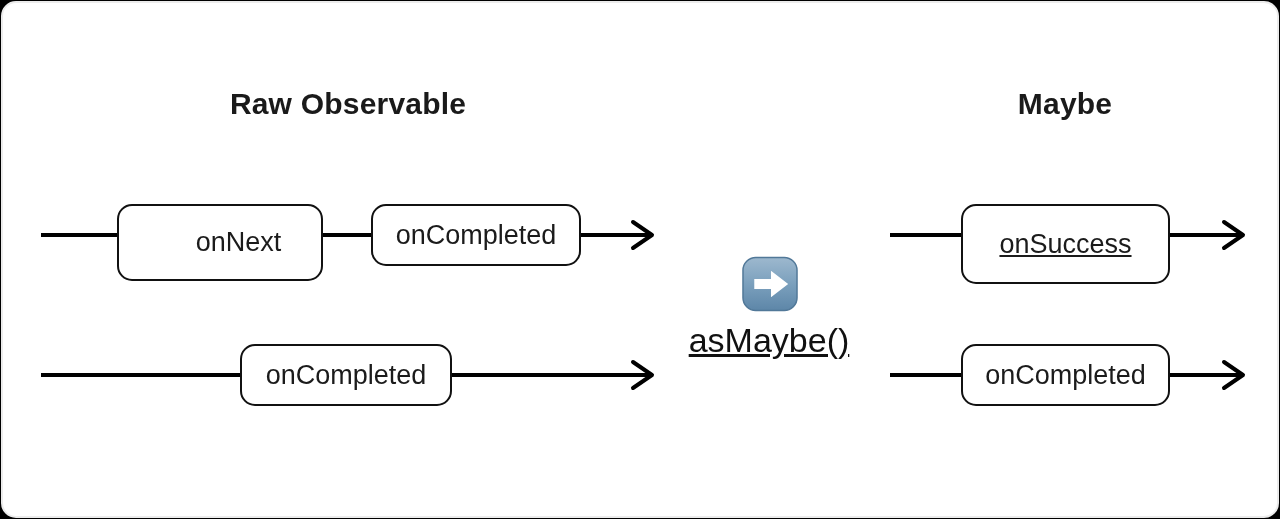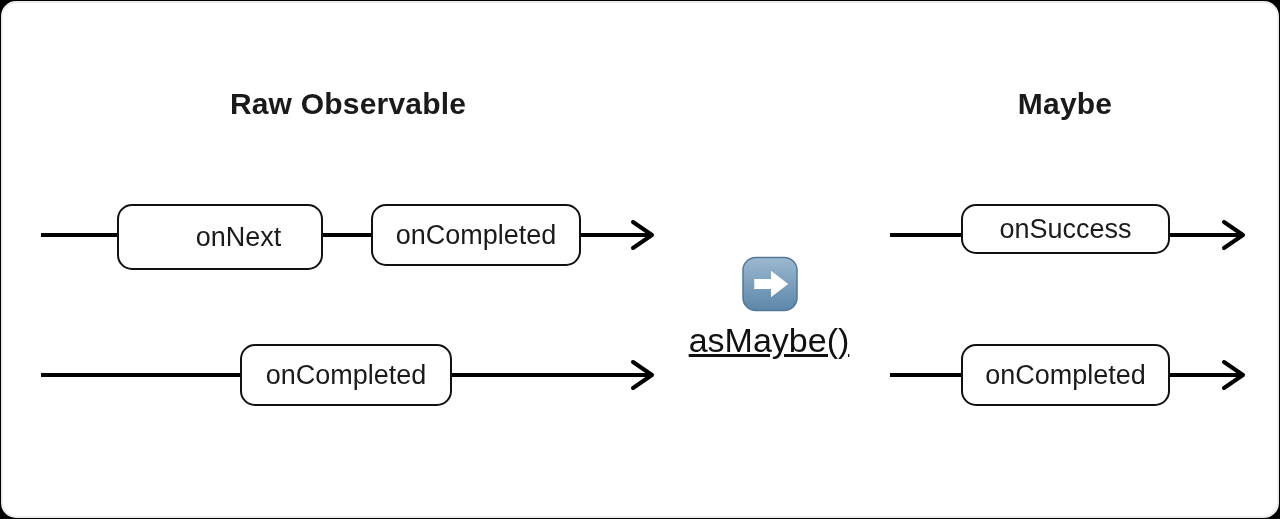--- a/index.html
+++ b/index.html
@@ -50,24 +50,24 @@
     box-sizing: border-box;
     background: #ffffff;
     border: 2.5px solid #111111;
     border-radius: 15px;
     display: flex;
     align-items: center;
     justify-content: center;
     font-size: 27px;
     color: #1b1b1b;
   }
-  .box-onnext        { left: 114px; top: 201px; width: 206px; height: 66px; padding-left: 37px; }
+  .box-onnext        { left: 114px; top: 201px; width: 206px; height: 77px; padding-left: 37px; }
   .box-oncomp-rt     { left: 368px; top: 201px; width: 210px; height: 62px; }
   .box-oncomp-rb     { left: 237px; top: 341px; width: 212px; height: 62px; }
-  .box-onsuccess     { left: 958px; top: 201px; width: 209px; height: 50px; }
+  .box-onsuccess     { left: 958px; top: 201px; width: 209px; height: 80px; text-decoration: underline; }
   .box-oncomp-mb     { left: 958px; top: 341px; width: 209px; height: 62px; }
 
   .operator-icon {
     position: absolute;
     left: 738px; top: 253px;
     width: 58px; height: 57px;
   }
   .operator-label {
     position: absolute;
     left: 646px; top: 318px;

